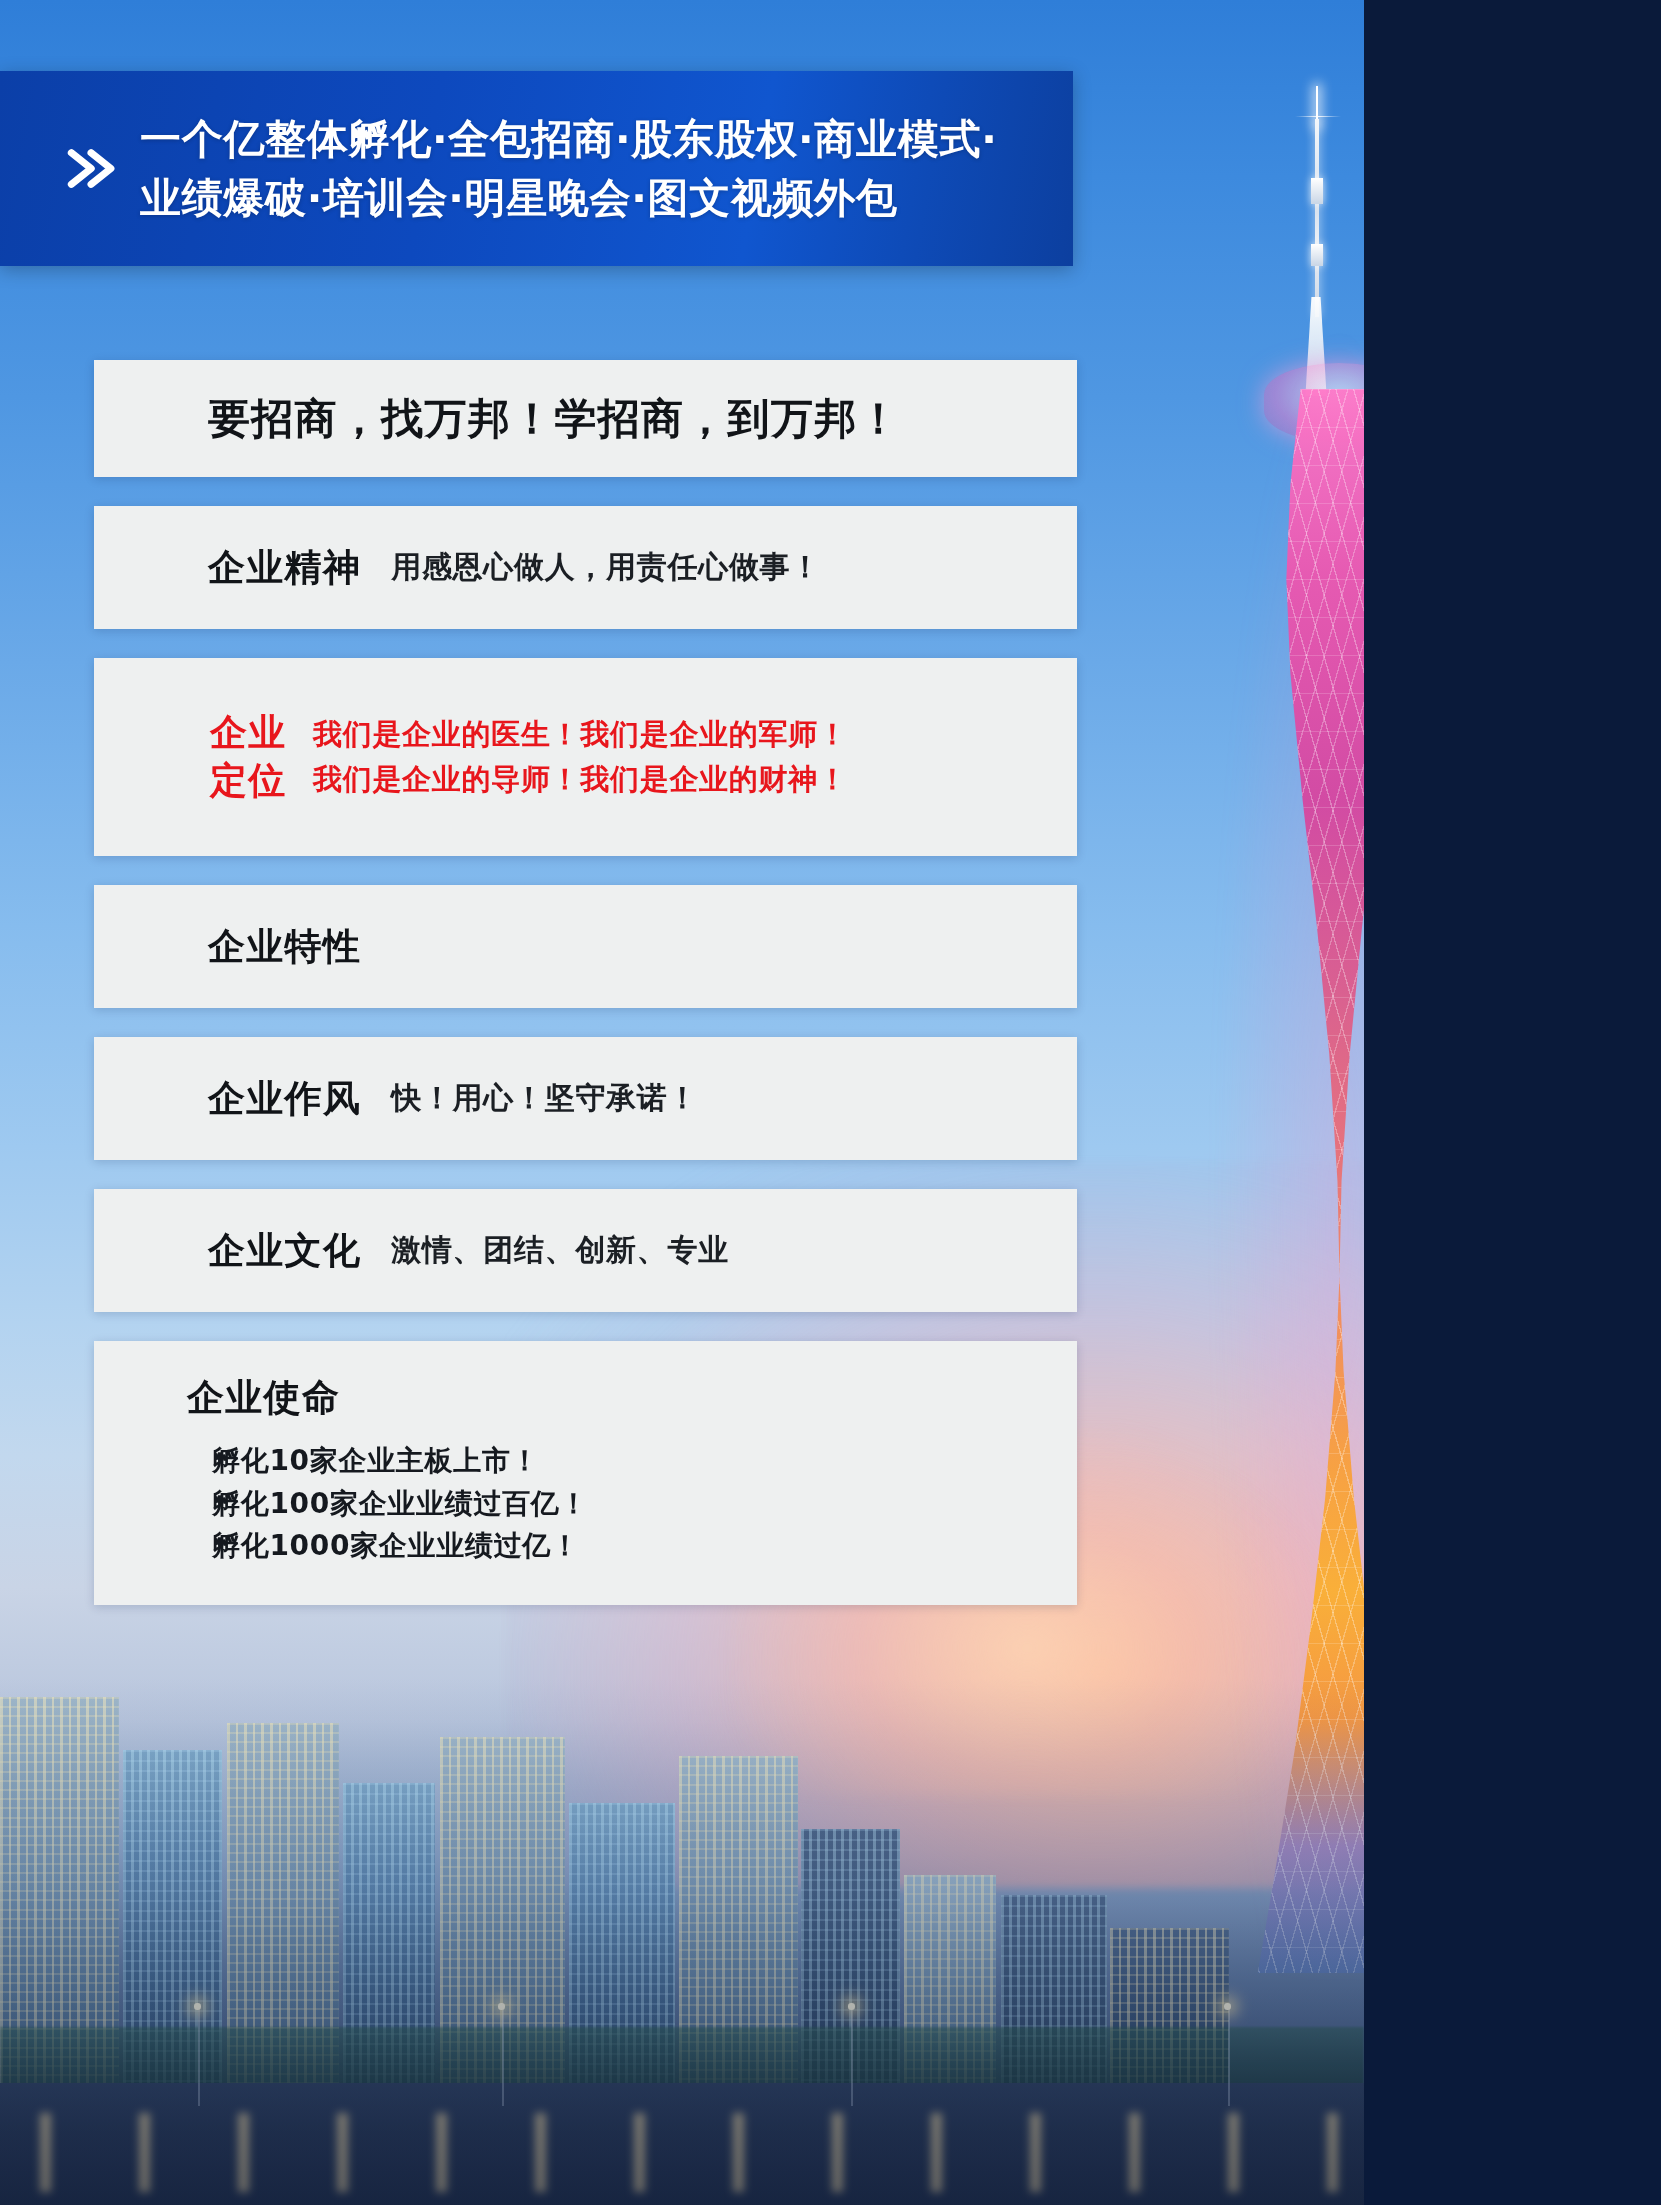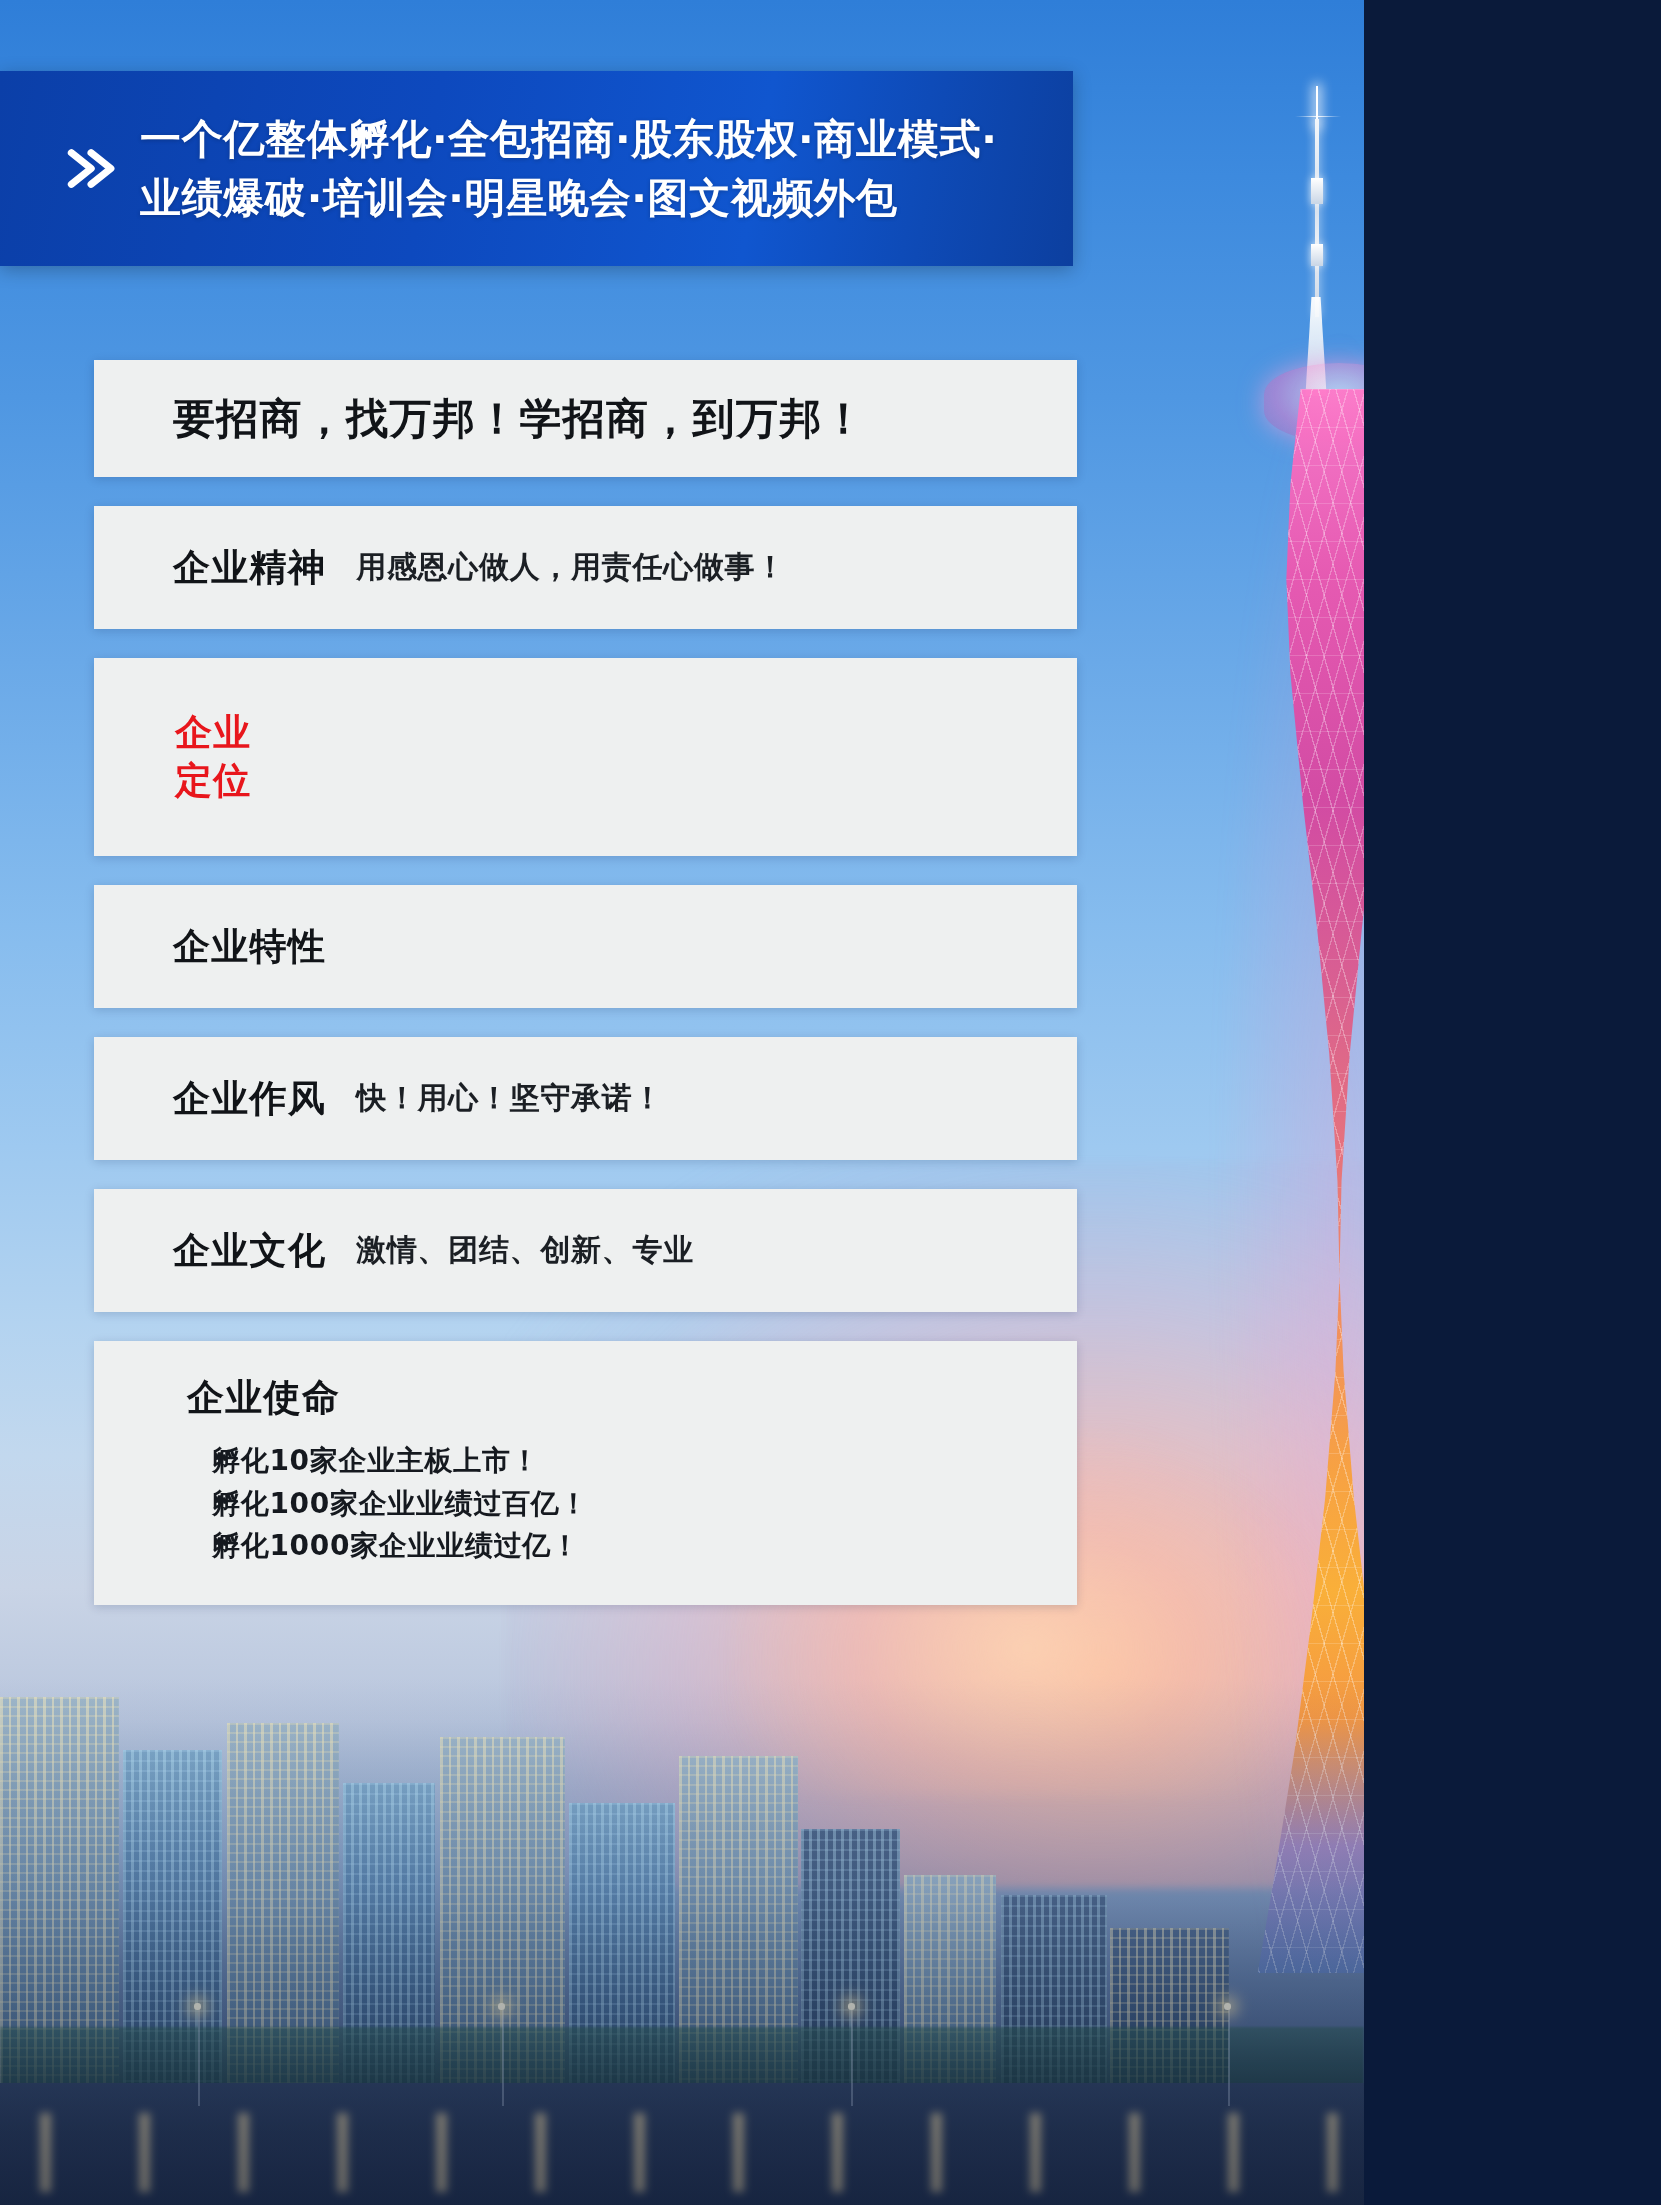--- a/index.html
+++ b/index.html
@@ -334,20 +334,21 @@
   .cards {
     position: absolute;
     left: 94px;
     top: 360px;
     width: 983px;
   }
   .card {
     background: #eef0f0;
     margin-bottom: 29px;
     box-shadow: 0 2px 9.2px rgba(10,30,70,0.18);
+    padding-left: 35px;
   }
   .card.headline {
     height: 117px;
     display: flex;
     align-items: center;
   }
   .headline-text {
     margin-left: 79px;
     font-size: 42px;
     font-weight: bold;
@@ -526,20 +527,22 @@
     </div>
 
     <div class="card kv">
       <div class="kv-label">企业精神</div>
       <div class="kv-value">用感恩心做人，用责任心做事！</div>
     </div>
 
     <div class="card position">
       <div class="pos-label">企业
 定位</div>
+      <div class="pos-lines">我们是企业的医生！我们是企业的军师！
+我们是企业的导师！我们是企业的财神！</div>
     </div>
 
     <div class="card kv">
       <div class="kv-label">企业特性</div>
     </div>
 
     <div class="card kv">
       <div class="kv-label">企业作风</div>
       <div class="kv-value">快！用心！坚守承诺！</div>
     </div>

